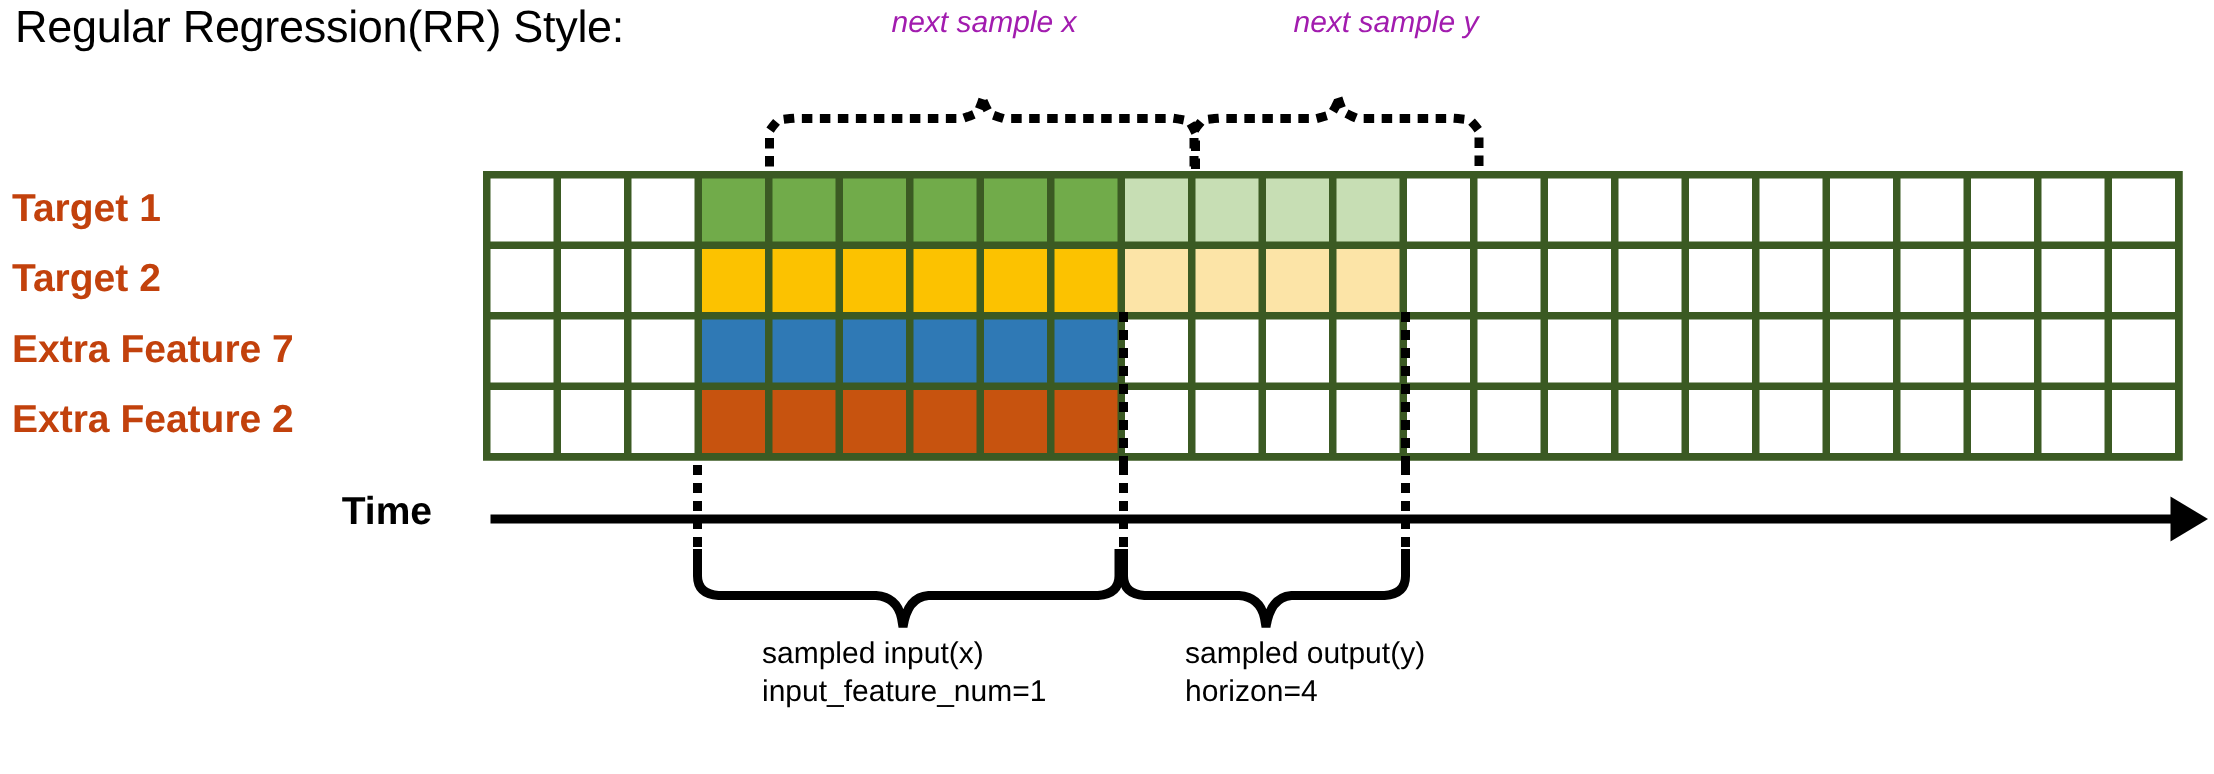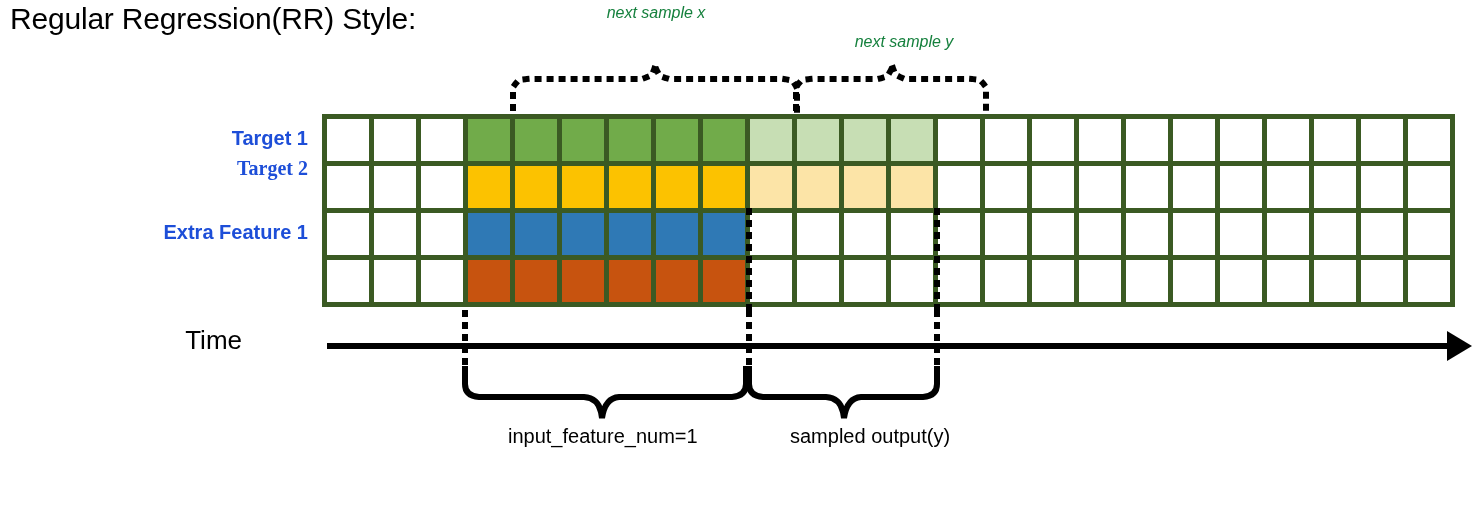--- a/index.html
+++ b/index.html
@@ -14,34 +14,34 @@
   .abs { position: absolute; }
 
   #title {
     left: 10px; top: 2px;
     font-size: 30px; font-weight: 400; color: #000;
     letter-spacing: -0.2px;
     white-space: nowrap;
   }
 
   .brace-label {
-    font-size: 16px; font-style: italic; font-weight: 400; color: #15803d;
+    font-size: 20px; font-style: italic; font-weight: 400; color: #a21caf;
     white-space: nowrap; text-align: center;
   }
 
   .row-label {
-    font-size: 20px; font-weight: bold; color: #1d4ed8;
-    white-space: nowrap; text-align: right;
+    font-size: 26px; font-weight: bold; color: #c2410c;
+    white-space: nowrap; text-align: left;
     width: 300px; left: 8px;
     line-height: 48px; height: 48px;
   }
 
   #time-label {
-    font-size: 26px; font-weight: normal; color: #000;
-    right: 1234px; top: 325px; white-space: nowrap;
+    font-size: 26px; font-weight: bold; color: #000;
+    right: 1188px; top: 325px; white-space: nowrap;
   }
 
   
   #grid {
     left: 322px; top: 114px;
     border: 5px solid #3b5a23;
     background: #3b5a23;
     display: grid;
     grid-template-columns: repeat(24, 42px);
     grid-template-rows: repeat(4, 42px);
@@ -82,30 +82,31 @@
   svg { display: block; overflow: visible; }
 </style>
 </head>
 <body>
 
 <div id="stage">
 
   <div class="abs" id="title">Regular Regression(RR) Style:</div>
 
   <div class="abs brace-label" style="left:568px; top:4px; width:176px;">next sample x</div>
-  <div class="abs brace-label" style="left:816px; top:4px; width:176px;margin-top:29px;">next sample y</div>
+  <div class="abs brace-label" style="left:836px; top:4px; width:176px;">next sample y</div>
 
   <svg class="abs" style="left:500px; top:34px;" width="520" height="86" viewBox="0 0 520 86">
     <path d="M13,86 L13,58 Q13,46 27,45 L139,45 Q153,44 155,32 L155,30 Q157,44 171,45 L283,45 Q297,46 297,58 L297,86" fill="none" stroke="#000" stroke-width="6" stroke-dasharray="1 11" stroke-linecap="square"></path>
     <path d="M296,86 L296,58 Q296,46 310,45 L376,45 Q390,44 392,32 L392,30 Q394,44 408,45 L472,45 Q486,46 486,58 L486,86" fill="none" stroke="#000" stroke-width="6" stroke-dasharray="1 11" stroke-linecap="square"></path>
   </svg>
 
   <div class="abs row-label" style="top:114px;">Target 1</div>
-  <div class="abs row-label" style="top:144px;font-family:Liberation Serif, serif;">Target 2</div>
-  <div class="abs row-label" style="top:208px;">Extra Feature 1</div>
+  <div class="abs row-label" style="top:161px;">Target 2</div>
+  <div class="abs row-label" style="top:208px;">Extra Feature 7</div>
+  <div class="abs row-label" style="top:255px;">Extra Feature 2</div>
 
   <div class="abs" id="grid">
       <div class="cell "></div>
       <div class="cell "></div>
       <div class="cell "></div>
       <div class="cell c-green"></div>
       <div class="cell c-green"></div>
       <div class="cell c-green"></div>
       <div class="cell c-green"></div>
       <div class="cell c-green"></div>
@@ -212,19 +213,21 @@
   <div class="abs" id="time-arrow"></div>
 
   <svg class="abs" style="left:450px; top:366px;" width="310" height="56" viewBox="0 0 310 56">
     <path d="M15,0 L15,18 Q15,30 29,31 L134,31 Q148,32 151,46 L152,52 Q155,32 169,31 L282,31 Q296,30 296,18 L296,0" fill="none" stroke="#000" stroke-width="6" stroke-linecap="butt"></path>
   </svg>
   <svg class="abs" style="left:740px; top:366px;" width="210" height="56" viewBox="0 0 210 56">
     <path d="M9,0 L9,18 Q9,30 23,31 L86,31 Q100,32 103,46 L104,52 Q107,32 121,31 L183,31 Q197,30 197,18 L197,0" fill="none" stroke="#000" stroke-width="6" stroke-linecap="butt"></path>
   </svg>
 
   <div class="abs note" style="left:508px; top:424px;">
+    <div>sampled input(x)</div>
     <div>input_feature_num=1</div>
   </div>
   <div class="abs note" style="left:790px; top:424px;">
     <div>sampled output(y)</div>
+    <div>horizon=4</div>
   </div>
 
 </div>
 
 </body></html>

